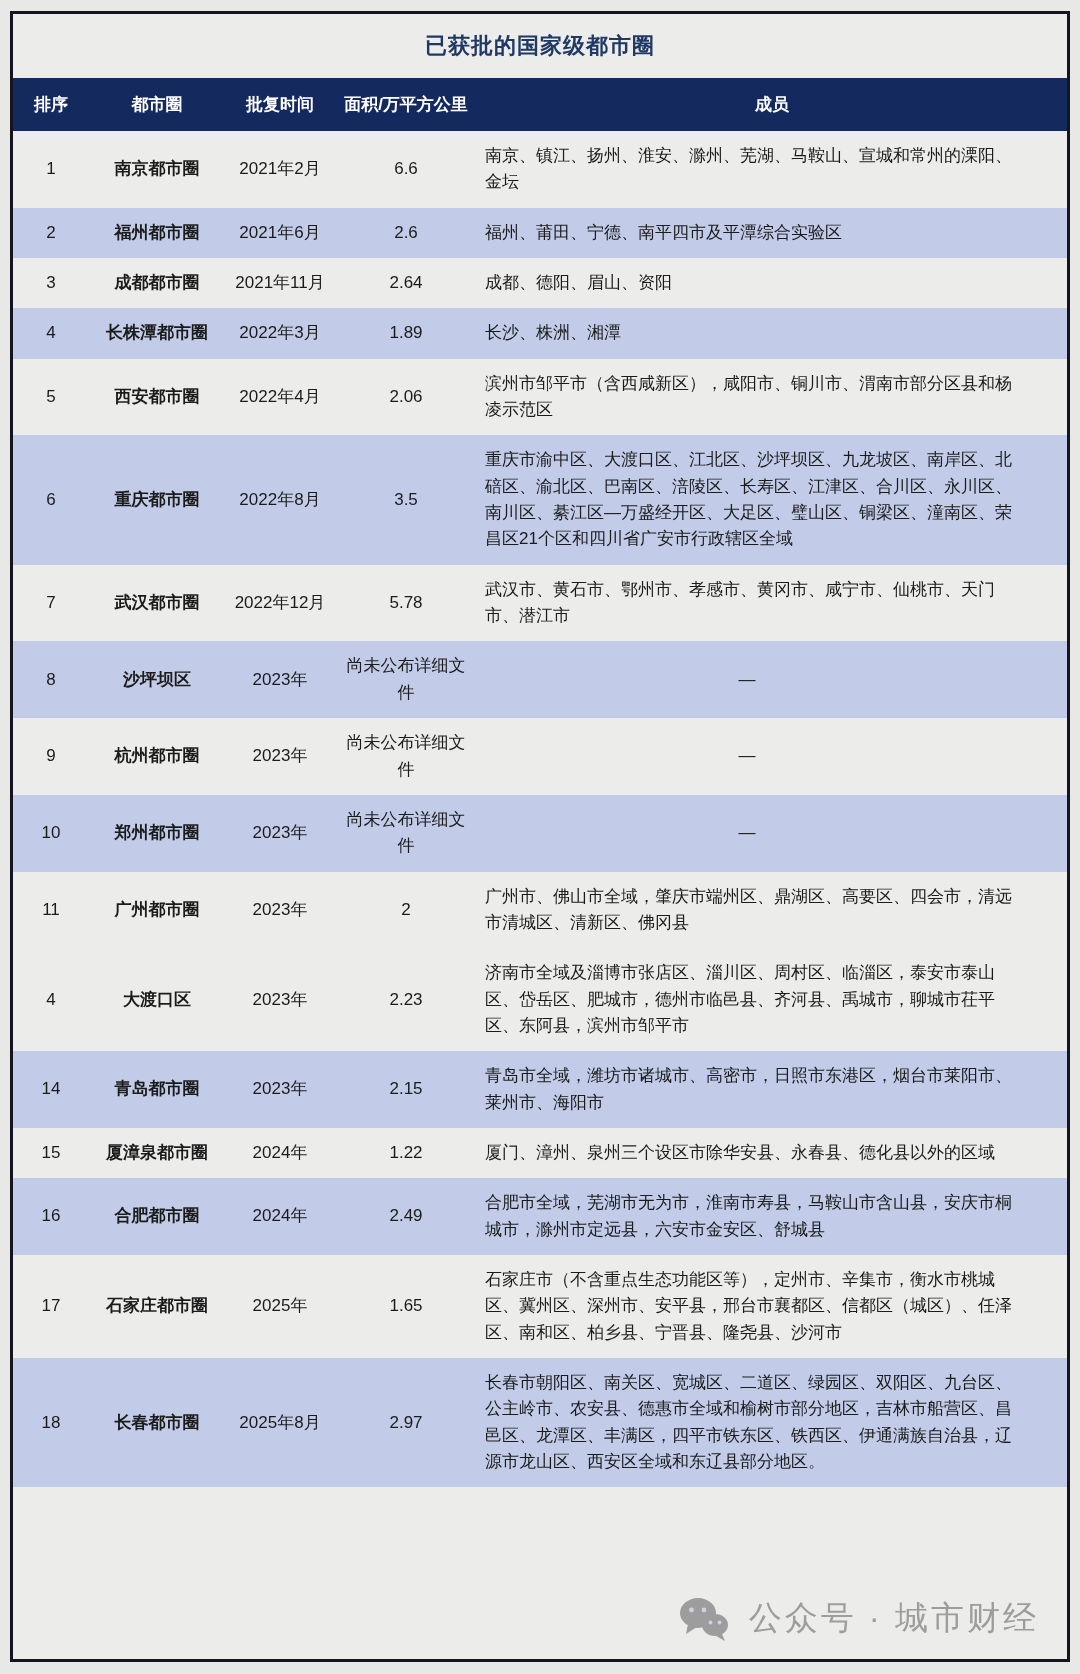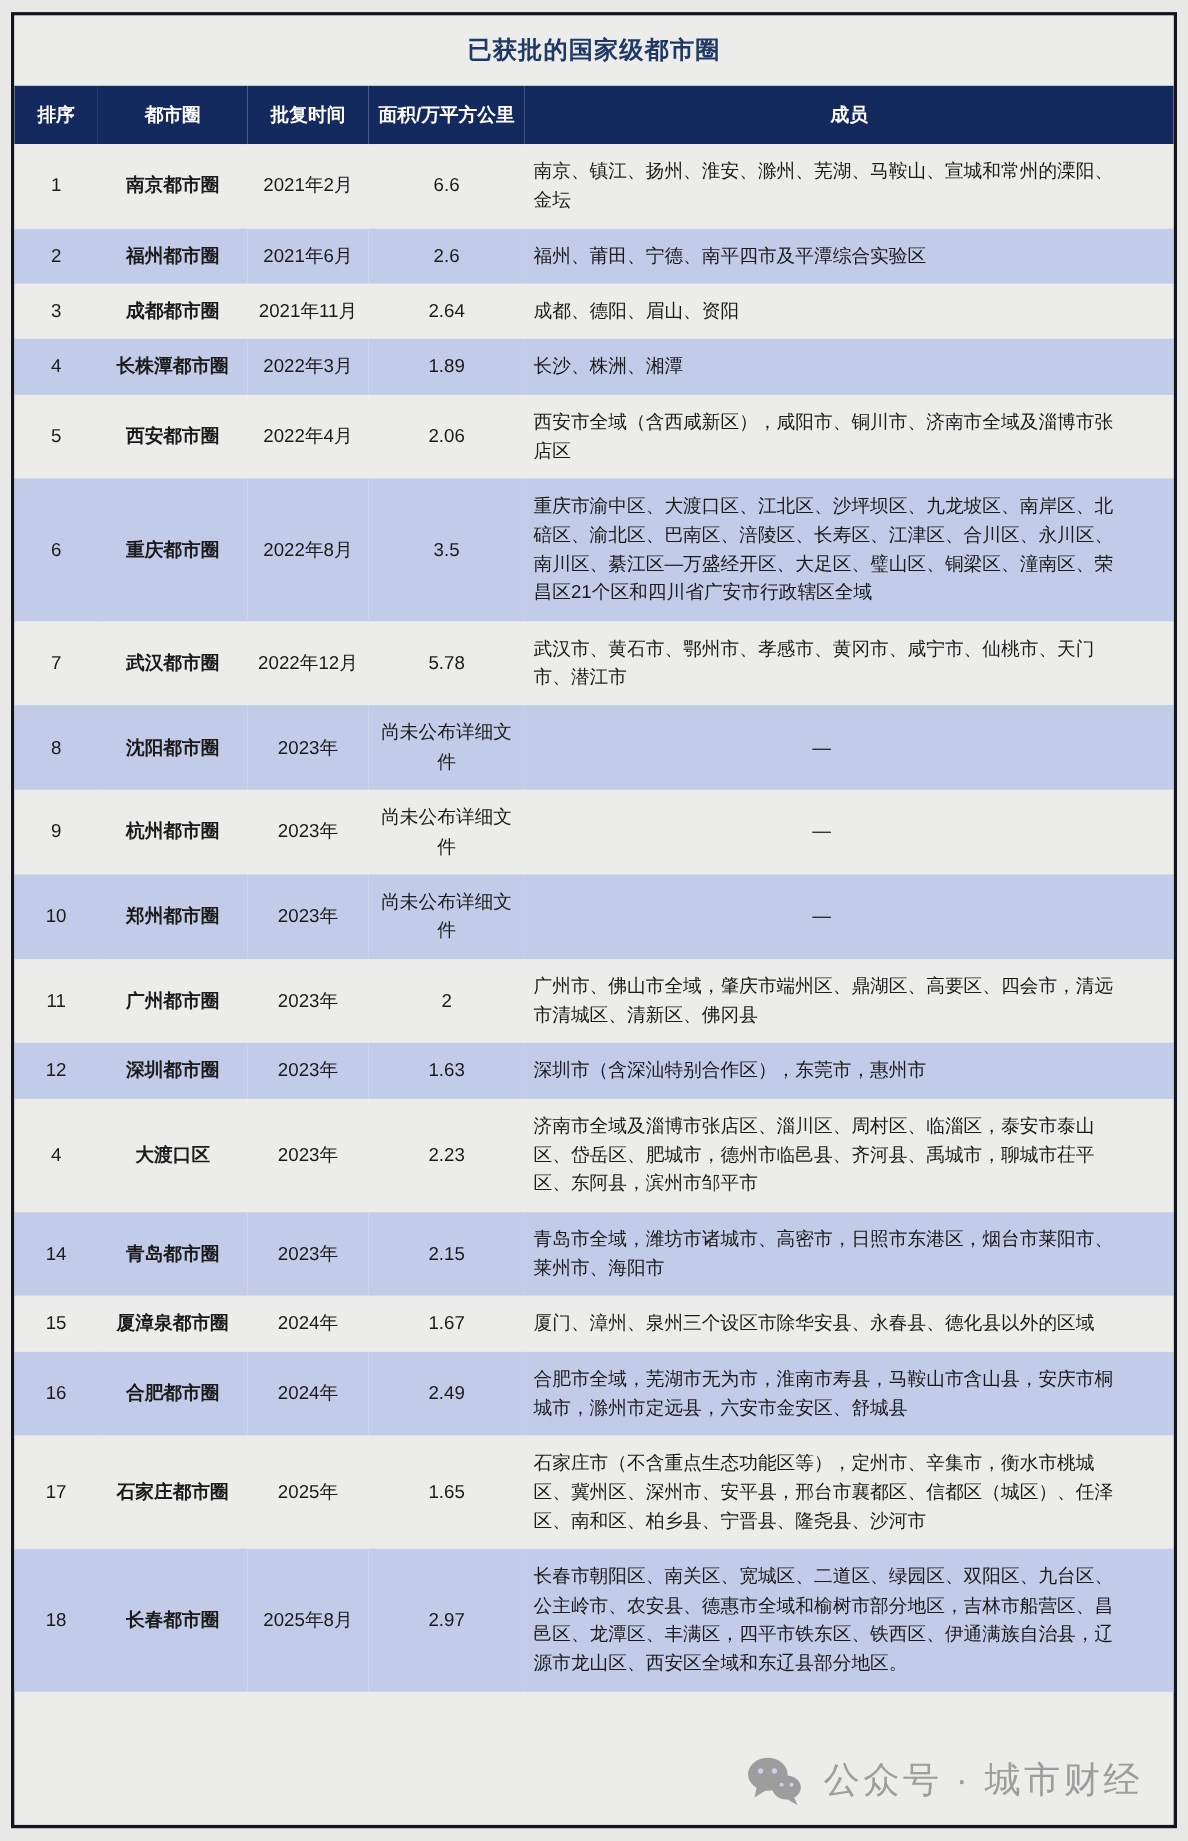--- a/index.html
+++ b/index.html
@@ -150,39 +150,39 @@
           <td data-name="metro-name-cell">长株潭都市圈</td>
           <td data-name="approval-date-cell">2022年3月</td>
           <td data-name="area-cell">1.89</td>
           <td data-name="members-cell">长沙、株洲、湘潭</td>
         </tr>
         <tr class="row-light" data-name="table-row">
           <td data-name="rank-cell">5</td>
           <td data-name="metro-name-cell">西安都市圈</td>
           <td data-name="approval-date-cell">2022年4月</td>
           <td data-name="area-cell">2.06</td>
-          <td data-name="members-cell">西安市全域（含西咸新区），咸阳市、铜川市、济南市全域及淄博市张店区</td>
+          <td data-name="members-cell">滨州市邹平市（含西咸新区），咸阳市、铜川市、渭南市部分区县和杨凌示范区</td>
         </tr>
         <tr class="row-blue" data-name="table-row">
           <td data-name="rank-cell">6</td>
           <td data-name="metro-name-cell">重庆都市圈</td>
           <td data-name="approval-date-cell">2022年8月</td>
           <td data-name="area-cell">3.5</td>
           <td data-name="members-cell">重庆市渝中区、大渡口区、江北区、沙坪坝区、九龙坡区、南岸区、北碚区、渝北区、巴南区、涪陵区、长寿区、江津区、合川区、永川区、南川区、綦江区—万盛经开区、大足区、璧山区、铜梁区、潼南区、荣昌区21个区和四川省广安市行政辖区全域</td>
         </tr>
         <tr class="row-light" data-name="table-row">
           <td data-name="rank-cell">7</td>
           <td data-name="metro-name-cell">武汉都市圈</td>
           <td data-name="approval-date-cell">2022年12月</td>
           <td data-name="area-cell">5.78</td>
           <td data-name="members-cell">武汉市、黄石市、鄂州市、孝感市、黄冈市、咸宁市、仙桃市、天门市、潜江市</td>
         </tr>
         <tr class="row-blue" data-name="table-row">
           <td data-name="rank-cell">8</td>
-          <td data-name="metro-name-cell">沈阳都市圈</td>
+          <td data-name="metro-name-cell">沙坪坝区</td>
           <td data-name="approval-date-cell">2023年</td>
           <td data-name="area-cell">尚未公布详细文件</td>
           <td data-name="members-cell" class="dash">—</td>
         </tr>
         <tr class="row-light" data-name="table-row">
           <td data-name="rank-cell">9</td>
           <td data-name="metro-name-cell">杭州都市圈</td>
           <td data-name="approval-date-cell">2023年</td>
           <td data-name="area-cell">尚未公布详细文件</td>
           <td data-name="members-cell" class="dash">—</td>
@@ -193,47 +193,40 @@
           <td data-name="approval-date-cell">2023年</td>
           <td data-name="area-cell">尚未公布详细文件</td>
           <td data-name="members-cell" class="dash">—</td>
         </tr>
         <tr class="row-light" data-name="table-row">
           <td data-name="rank-cell">11</td>
           <td data-name="metro-name-cell">广州都市圈</td>
           <td data-name="approval-date-cell">2023年</td>
           <td data-name="area-cell">2</td>
           <td data-name="members-cell">广州市、佛山市全域，肇庆市端州区、鼎湖区、高要区、四会市，清远市清城区、清新区、佛冈县</td>
-        </tr>
-        <tr class="row-blue" data-name="table-row">
-          <td data-name="rank-cell">12</td>
-          <td data-name="metro-name-cell">深圳都市圈</td>
-          <td data-name="approval-date-cell">2023年</td>
-          <td data-name="area-cell">1.63</td>
-          <td data-name="members-cell">深圳市（含深汕特别合作区），东莞市，惠州市</td>
         </tr>
         <tr class="row-light" data-name="table-row">
           <td data-name="rank-cell">4</td>
           <td data-name="metro-name-cell">大渡口区</td>
           <td data-name="approval-date-cell">2023年</td>
           <td data-name="area-cell">2.23</td>
           <td data-name="members-cell">济南市全域及淄博市张店区、淄川区、周村区、临淄区，泰安市泰山区、岱岳区、肥城市，德州市临邑县、齐河县、禹城市，聊城市茌平区、东阿县，滨州市邹平市</td>
         </tr>
         <tr class="row-blue" data-name="table-row">
           <td data-name="rank-cell">14</td>
           <td data-name="metro-name-cell">青岛都市圈</td>
           <td data-name="approval-date-cell">2023年</td>
           <td data-name="area-cell">2.15</td>
           <td data-name="members-cell">青岛市全域，潍坊市诸城市、高密市，日照市东港区，烟台市莱阳市、莱州市、海阳市</td>
         </tr>
         <tr class="row-light" data-name="table-row">
           <td data-name="rank-cell">15</td>
           <td data-name="metro-name-cell">厦漳泉都市圈</td>
           <td data-name="approval-date-cell">2024年</td>
-          <td data-name="area-cell">1.67</td>
+          <td data-name="area-cell">1.22</td>
           <td data-name="members-cell">厦门、漳州、泉州三个设区市除华安县、永春县、德化县以外的区域</td>
         </tr>
         <tr class="row-blue" data-name="table-row">
           <td data-name="rank-cell">16</td>
           <td data-name="metro-name-cell">合肥都市圈</td>
           <td data-name="approval-date-cell">2024年</td>
           <td data-name="area-cell">2.49</td>
           <td data-name="members-cell">合肥市全域，芜湖市无为市，淮南市寿县，马鞍山市含山县，安庆市桐城市，滁州市定远县，六安市金安区、舒城县</td>
         </tr>
         <tr class="row-light" data-name="table-row">

